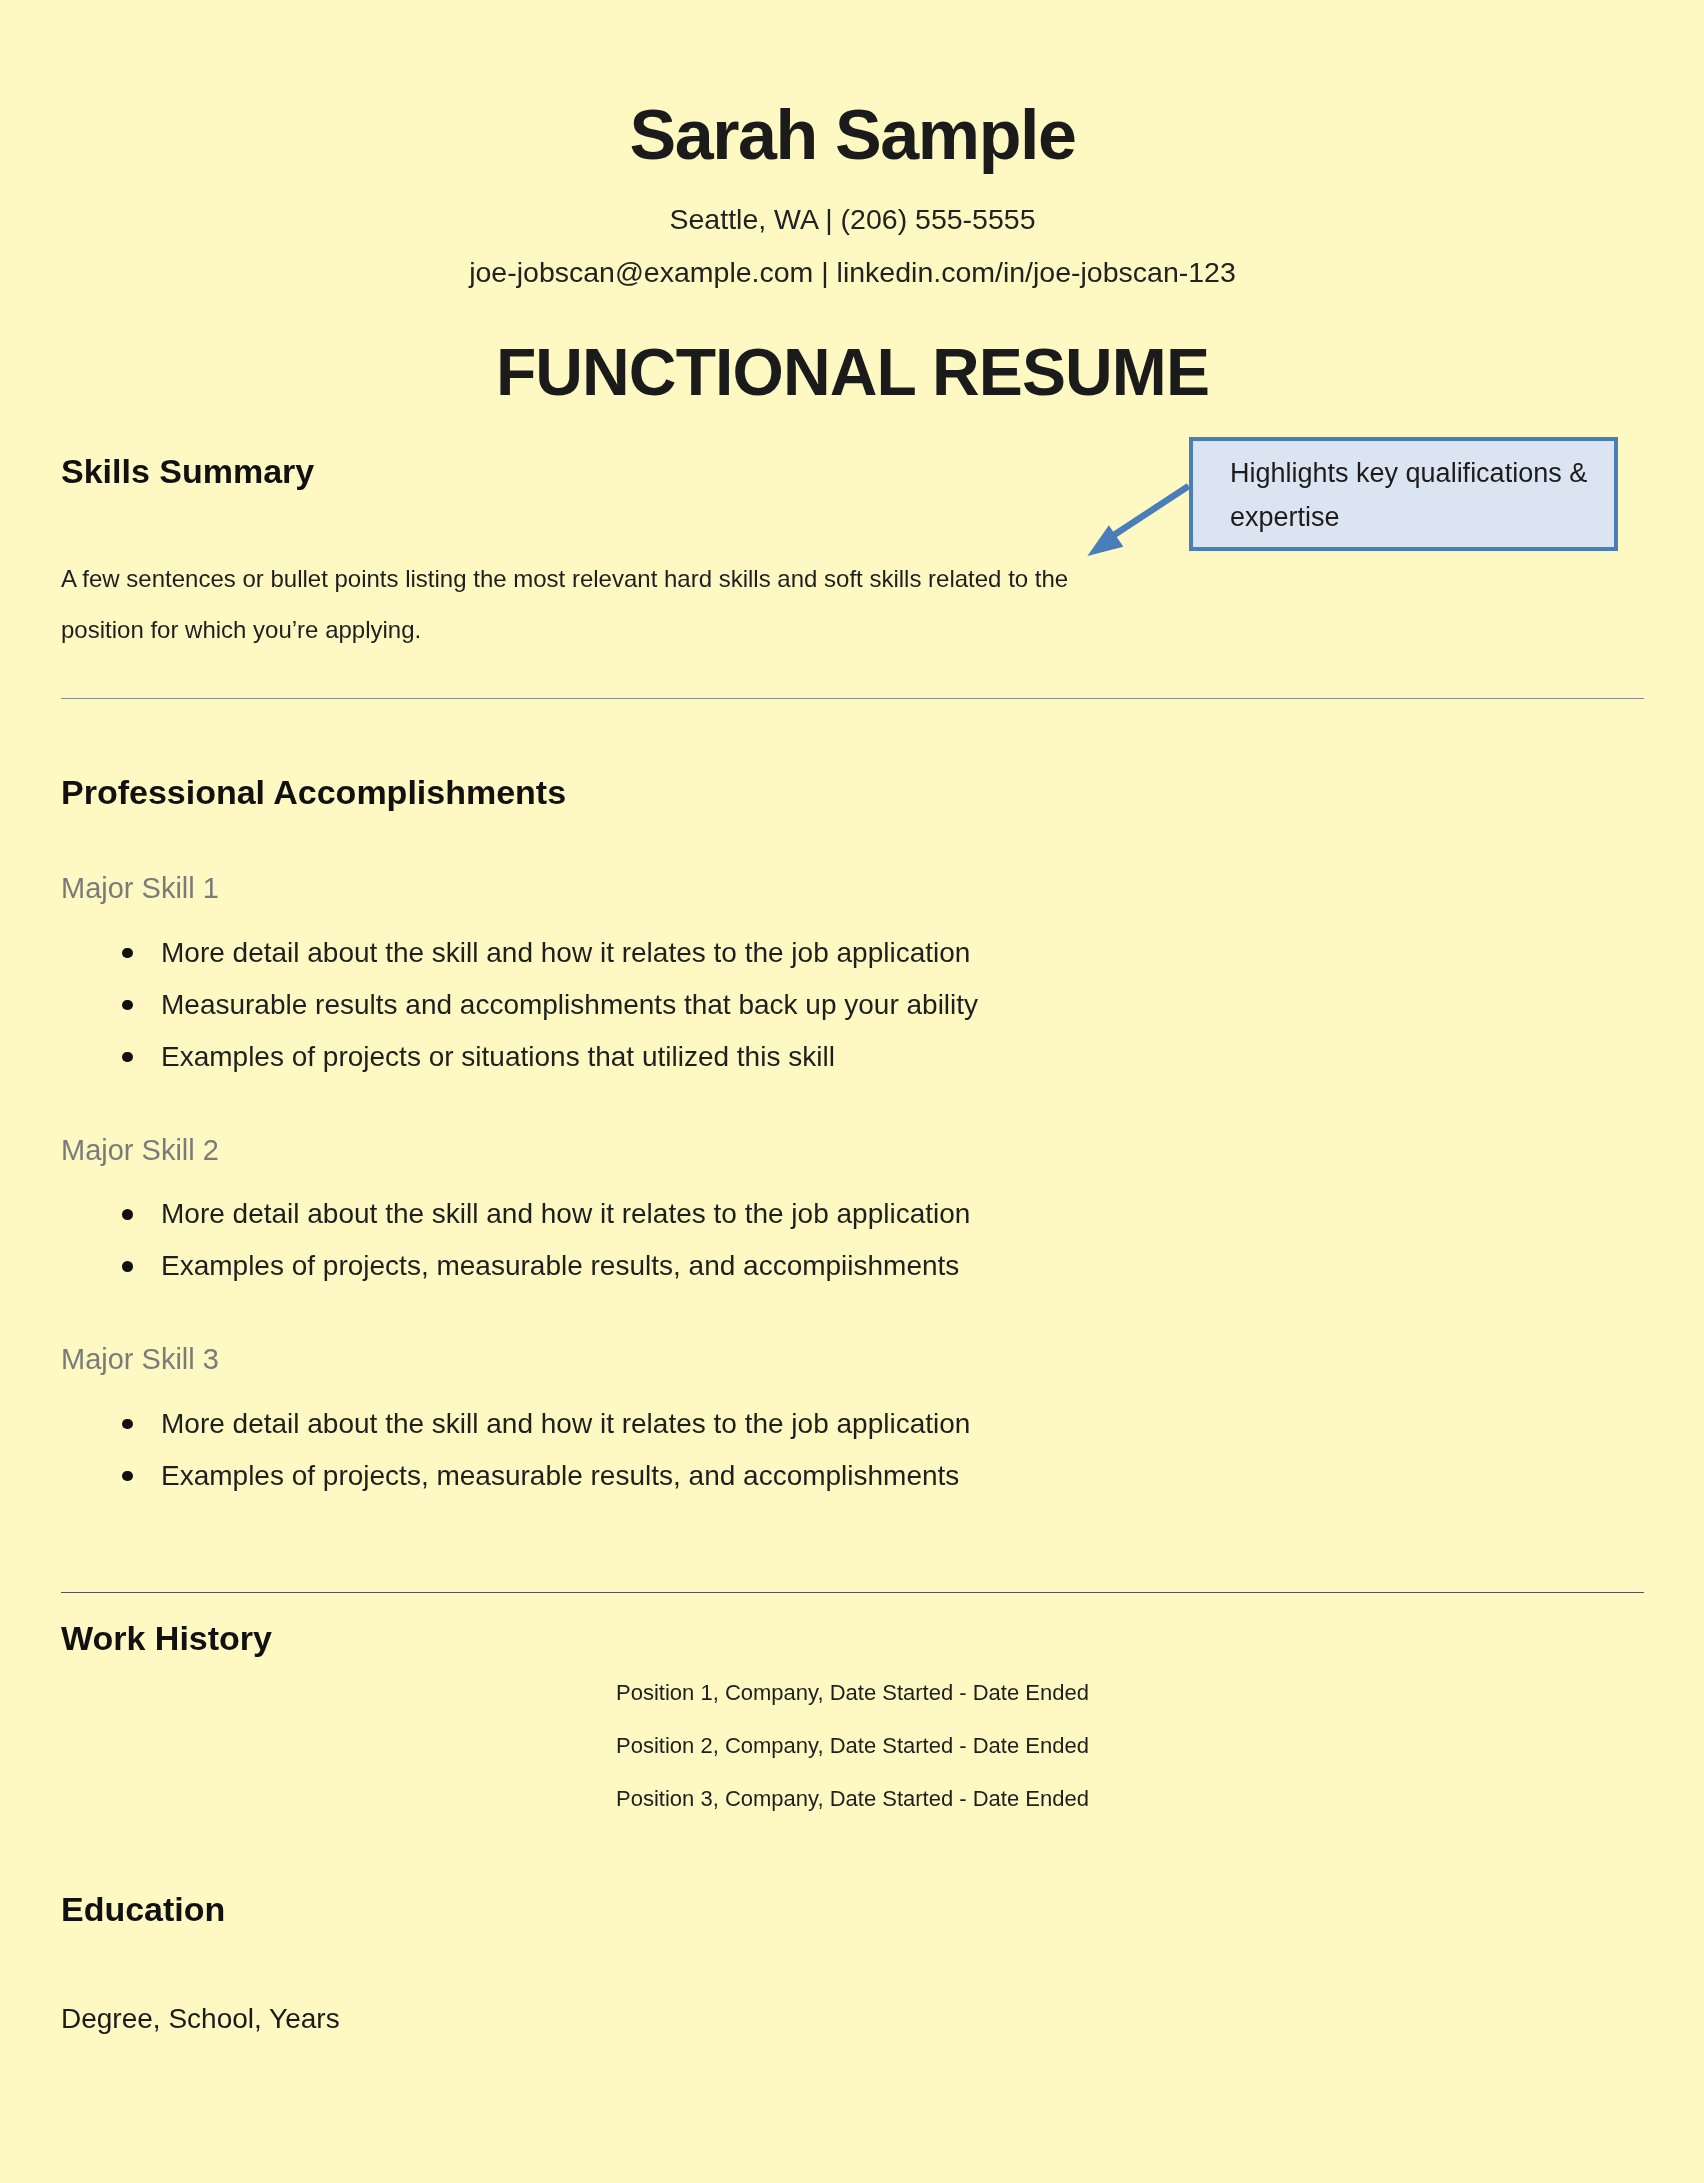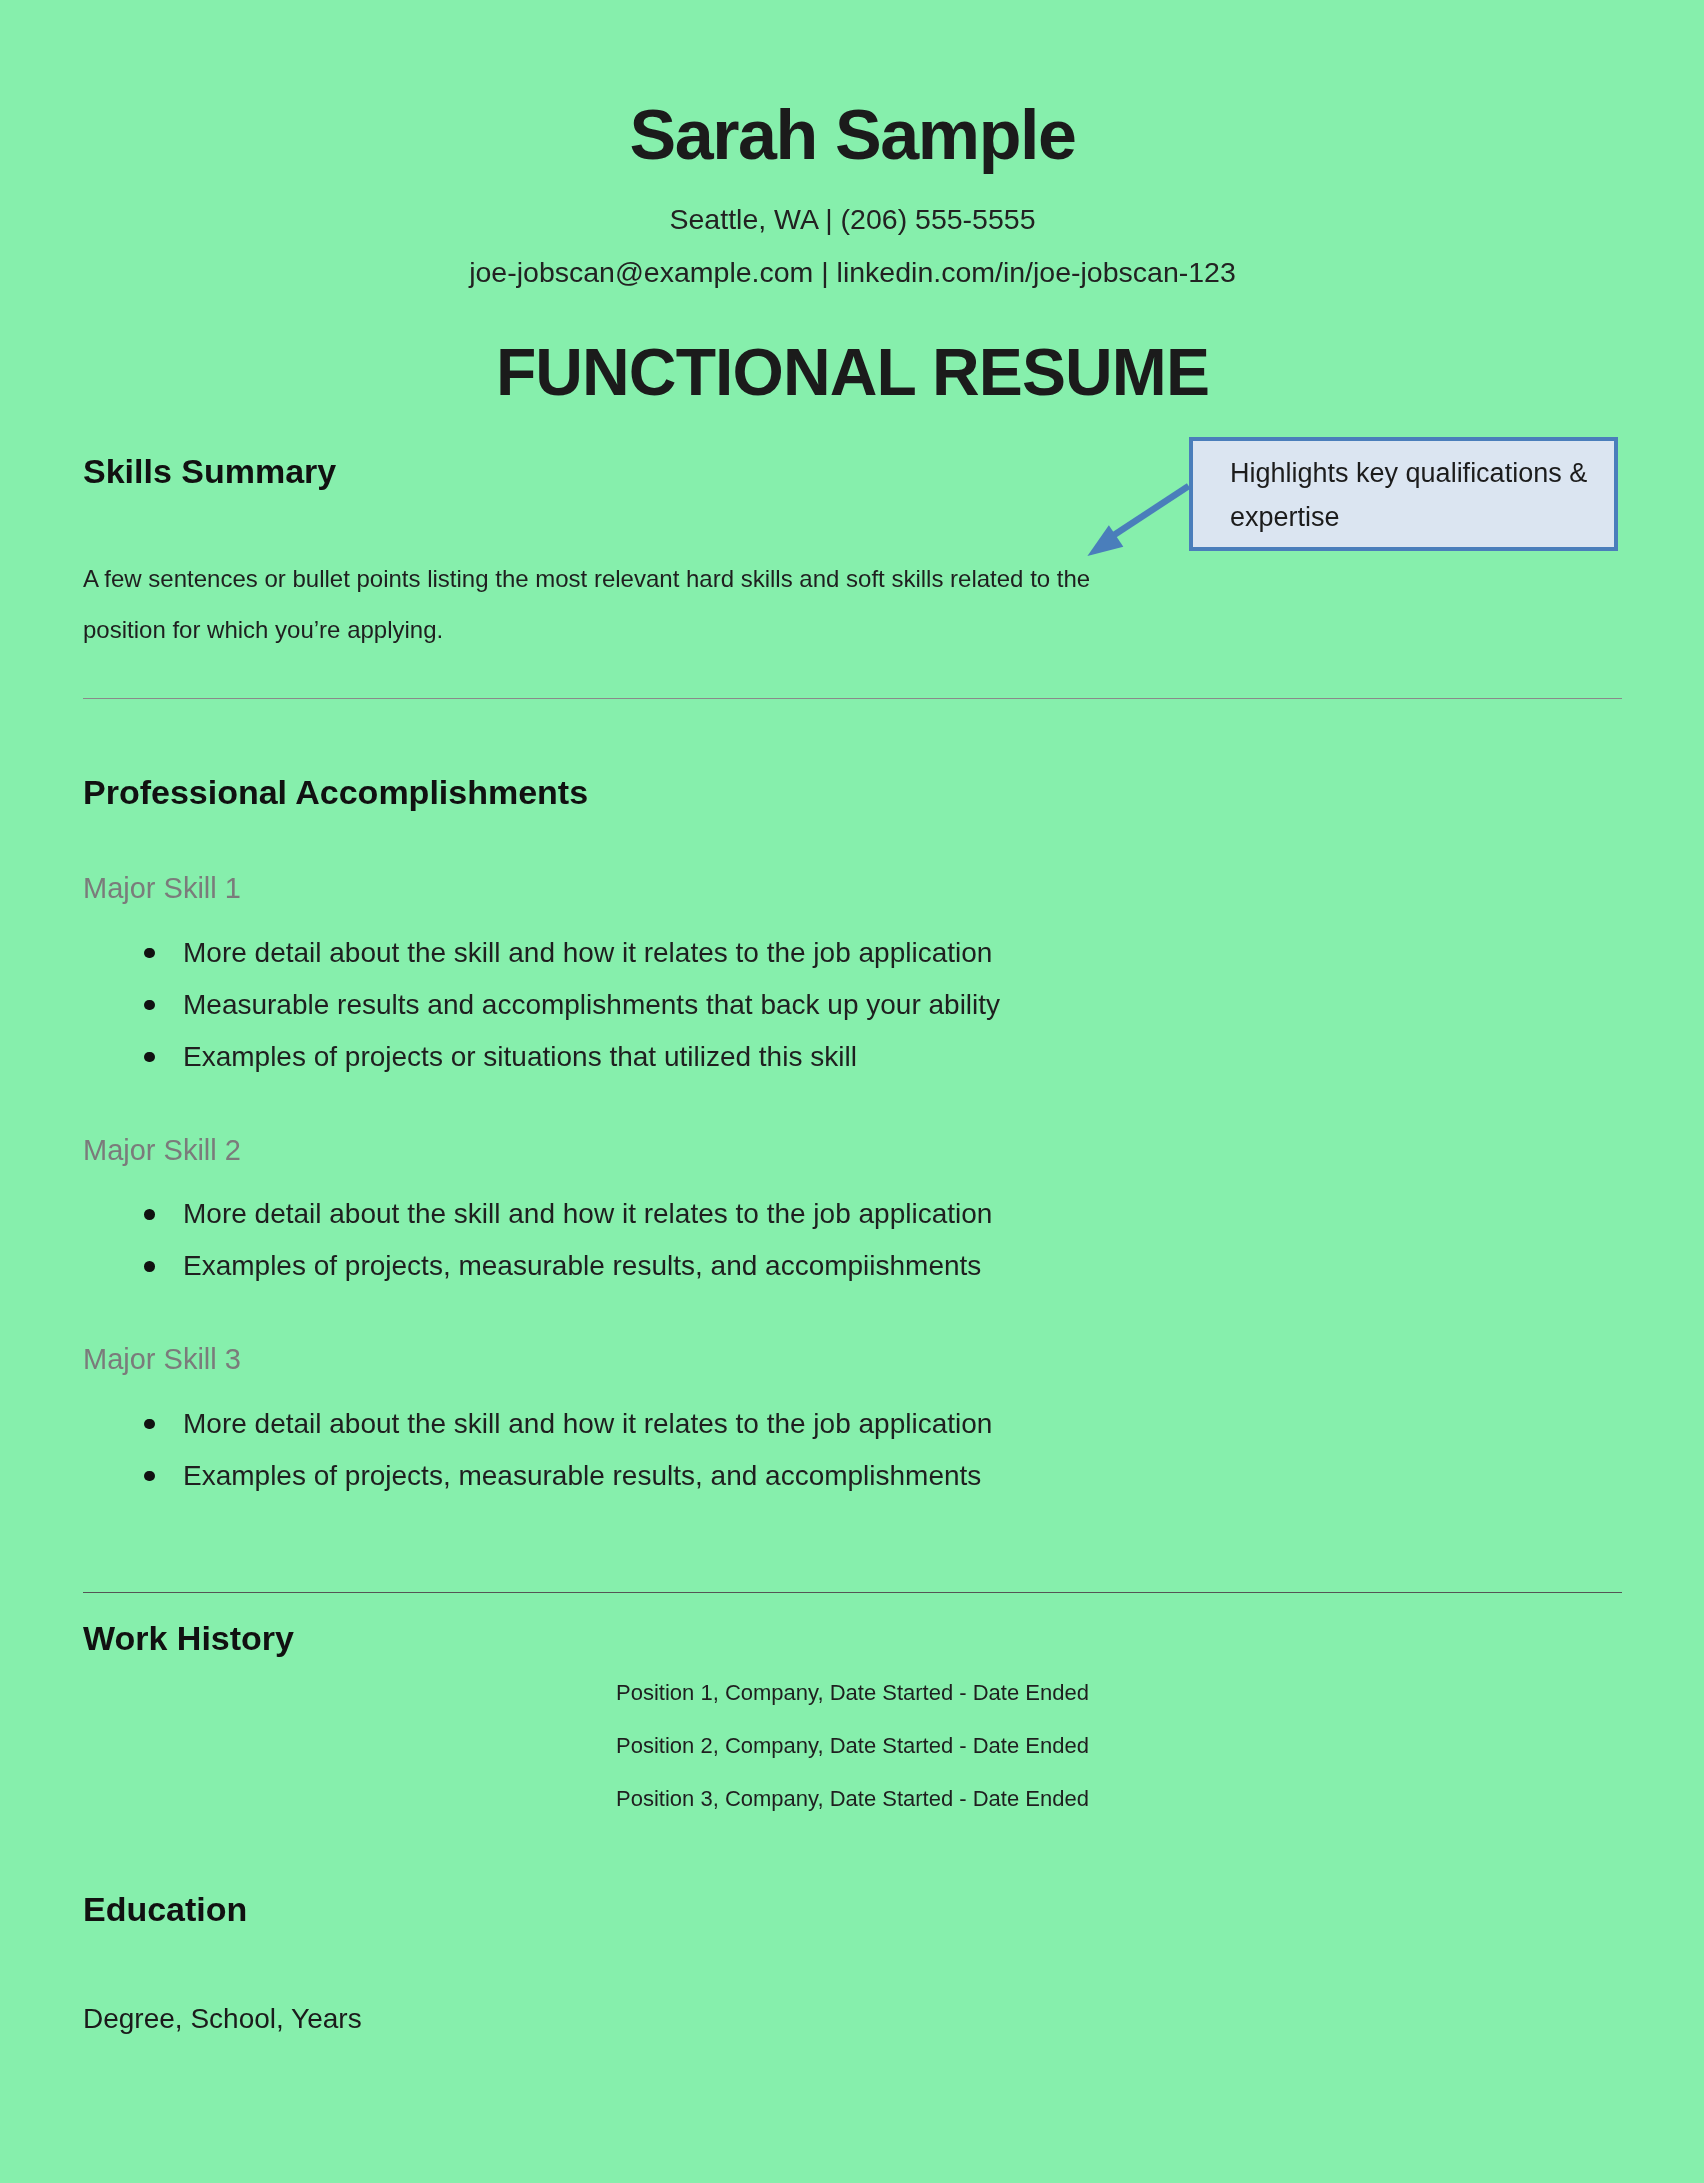--- a/index.html
+++ b/index.html
@@ -1,21 +1,21 @@
 <!DOCTYPE html>
 <html style="font-size:7.5px"><head>
 <meta charset="utf-8">
 <style>
   * { margin: 0; padding: 0; box-sizing: border-box; }
   html, body { background: #fdfdfd; }
   .page {
     position: relative;
     width: 1705px;
     height: 2183px;
-    background: #86efac;
+    background: #fef9c3;
     font-family: "Liberation Sans", "DejaVu Sans", sans-serif;
     color: #1b1b1b;
     padding-top: 91px;
     overflow: hidden;
   }
   
   .name {
     font-size: 70px;
     font-weight: 700;
     letter-spacing: -1.4px;
@@ -31,21 +31,21 @@
   }
   .doc-title {
     margin-top: 34px;
     font-size: 66px;
     font-weight: 800;
     letter-spacing: -0.9px;
     text-align: center;
     line-height: 79px;
   }
   
-  main { margin: 0 83px; }
+  main { margin: 0 61px; }
   .section-heading {
     font-size: 34px;
     font-weight: 700;
     line-height: 44px;
     color: #111111;
   }
   .h-skills { margin-top: 37px; }
   .body-text {
     font-size: 24px;
     line-height: 51px;

